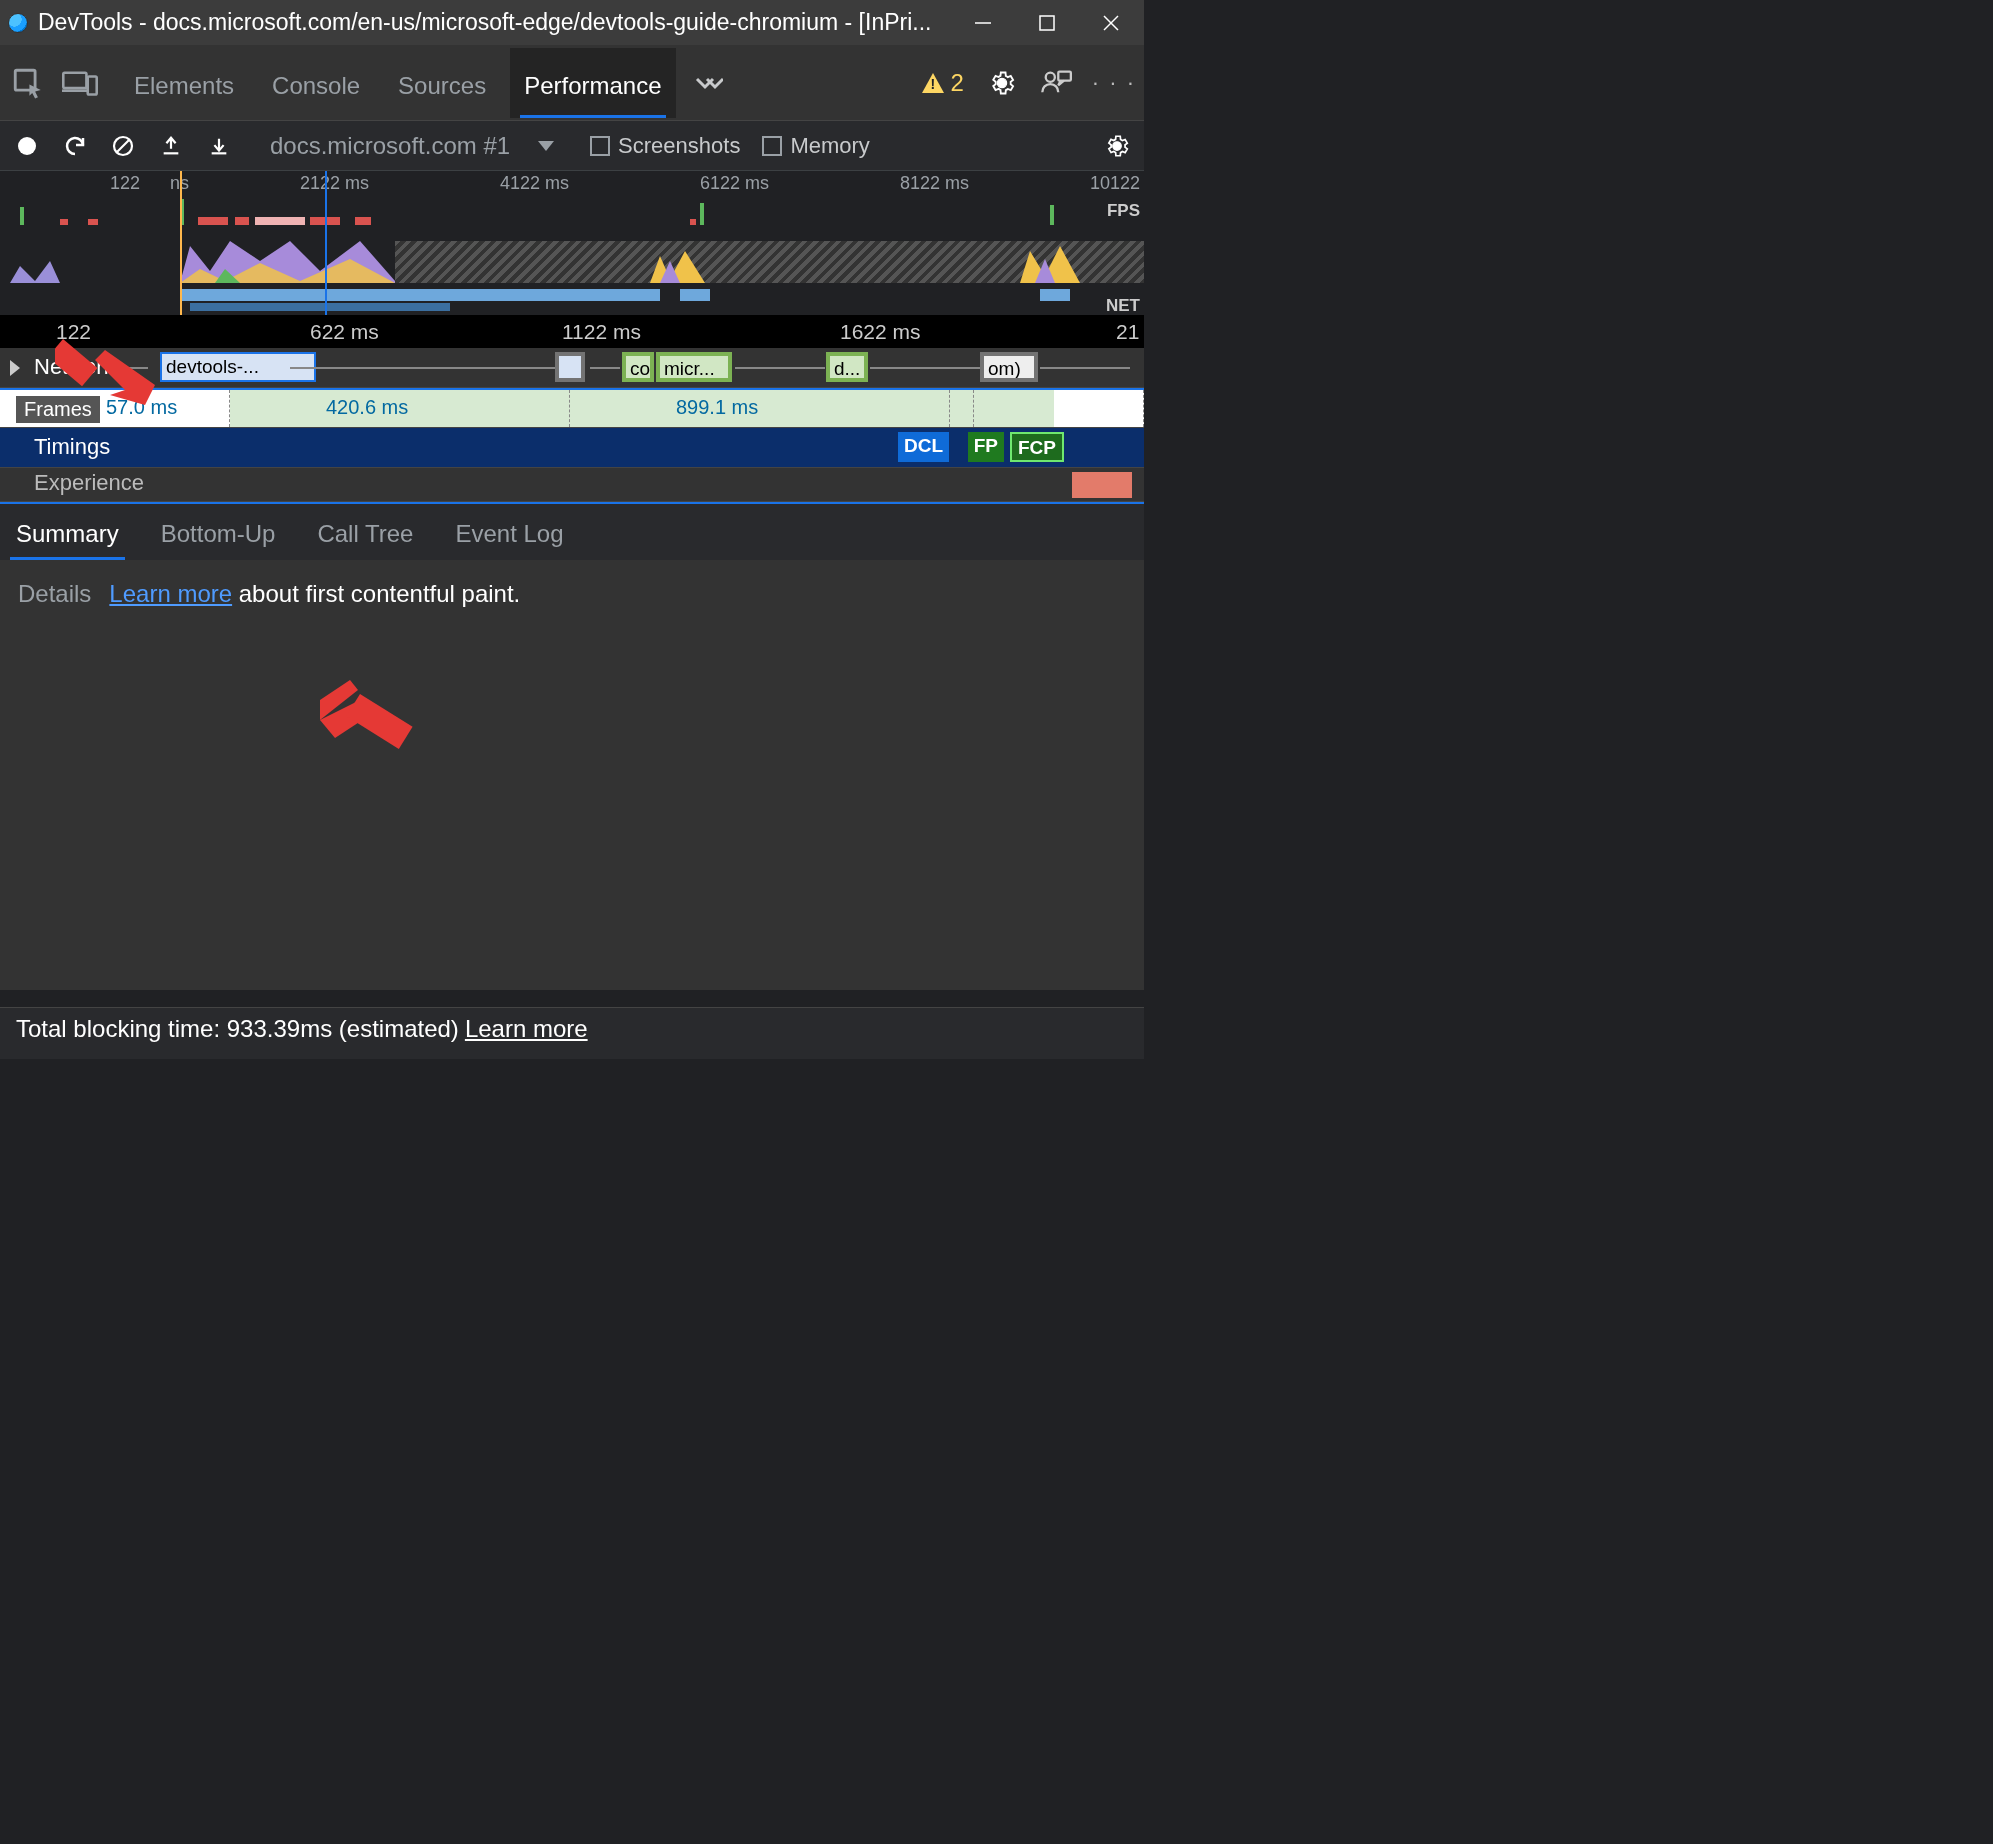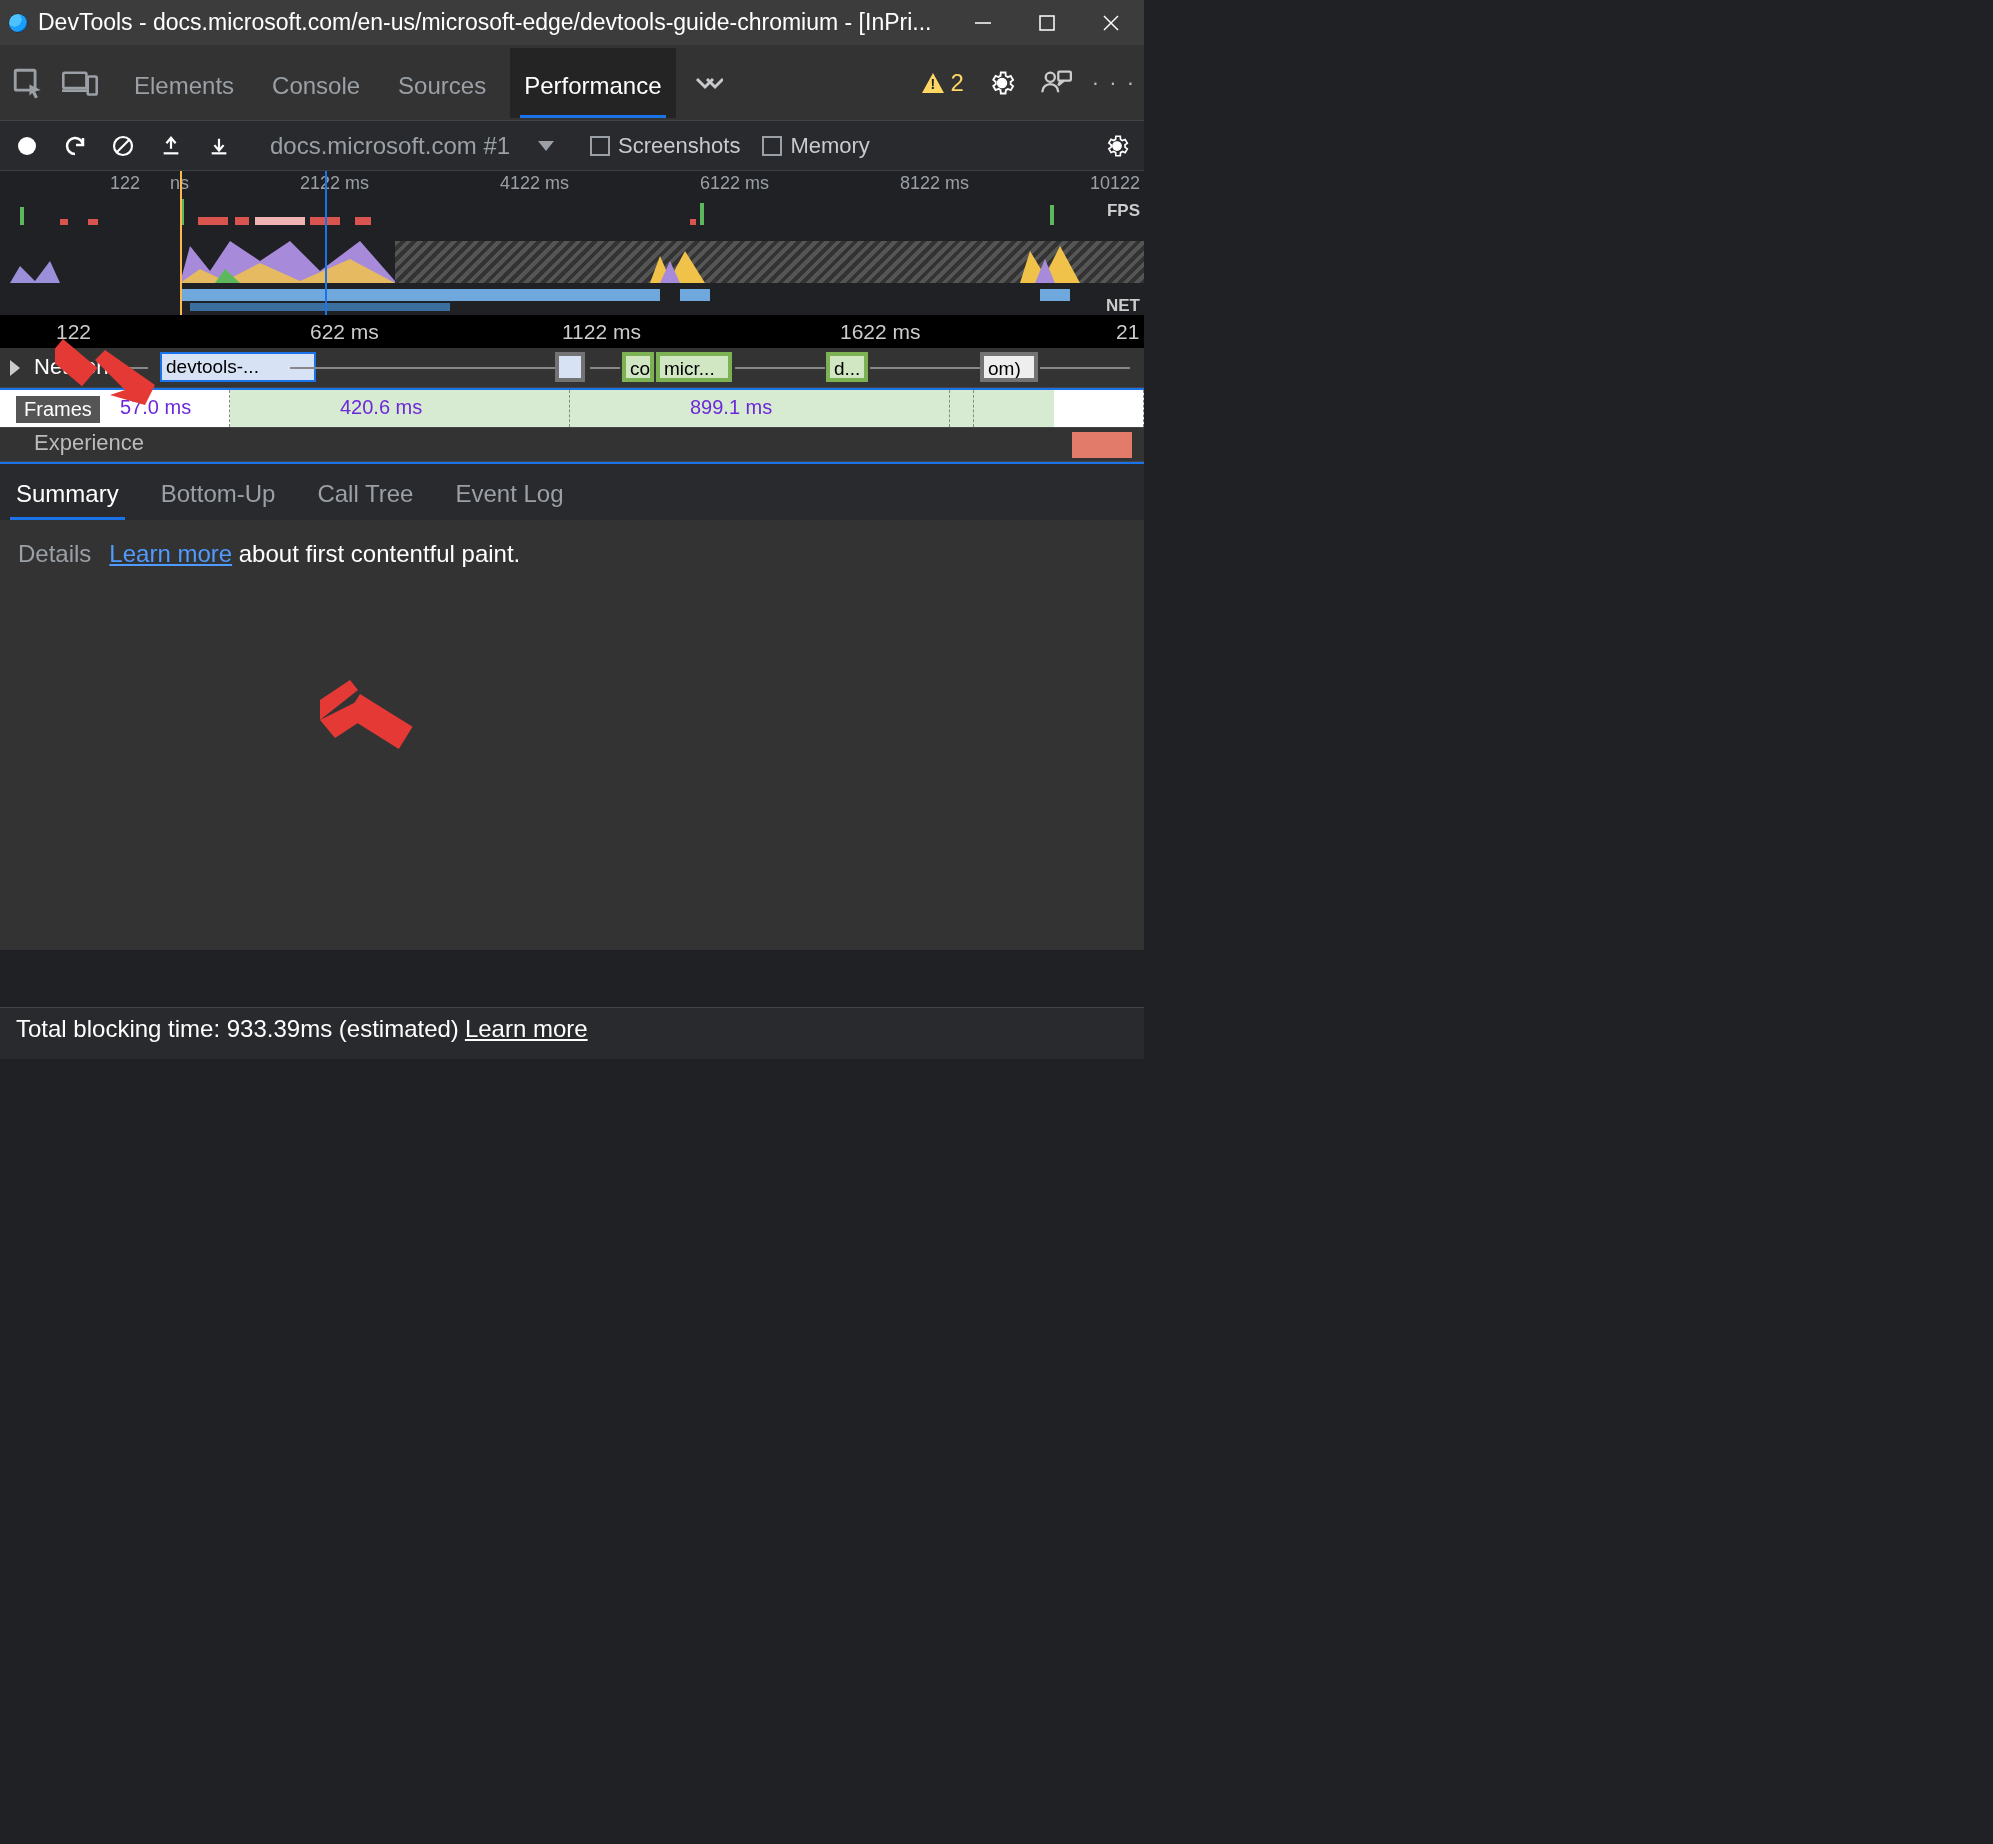--- a/index.html
+++ b/index.html
@@ -65,21 +65,21 @@
   .track { height:40px; display:flex; align-items:center; position:relative; border-bottom:1px solid #444;}
   .track .label { position:absolute; left:8px; z-index:5; font-size:22px; color:#fff;}
   .track.network .lane { position:absolute; left:0; right:0; top:0; bottom:0;}
   .nw-tri { position:absolute; left:10px; top:12px; border-top:8px solid transparent; border-bottom:8px solid transparent; border-left:10px solid #ccc;}
   .nw-line { position:absolute; top:19px; height:2px; background:#888;}
   .nw-box { position:absolute; top:4px; height:30px; background:#d7e3f4; border:4px solid #737373; font-size:19px; color:#000; padding:2px 4px; overflow:hidden; white-space:nowrap;}
   .nw-box.sel { border:2px solid #1a73e8; }
   .nw-box.g { background:#d1e7c4; border-color:#7cb253;}
   
   .track.frames { background:#fff; color:#000; }
-  .track.frames .seg { position:absolute; top:0; bottom:0; border-right:1px dashed #888; font-size:20px; color:#6d28d9; padding-left:20px; padding-top:6px;}
+  .track.frames .seg { position:absolute; top:0; bottom:0; border-right:1px dashed #888; font-size:20px; color:#0369a1; padding-left:6px; padding-top:6px;}
   .track.frames .seg.green { background:#d7ead2; }
   .track.frames .flabel { position:absolute; left:16px; top:6px; background:#555; color:#fff; padding:2px 8px; font-size:20px; z-index:4;}
   
   .track.timings { background:#0b2e6b; }
   .track.timings .chip { position:absolute; top:4px; height:30px; font-size:19px; color:#fff; padding:3px 6px; font-weight:bold;}
   .chip.dcl { background:#0f6bd8; }
   .chip.fp { background:#1f7a1f; }
   .chip.fcp { background:#1e6b1e; border:2px solid #6fe86f; }
   
   .track.exp { background:#333; height:34px;}
@@ -317,20 +317,26 @@
   <div class="track frames" style="border-top:2px solid #1a73e8;">
     <div class="flabel">Frames</div>
     <div class="seg" style="left:100px;width:130px;">57.0 ms</div>
     <div class="seg green" style="left:230px;width:340px;"><span style="margin-left:90px;">420.6 ms</span></div>
     <div class="seg green" style="left:570px;width:380px;"><span style="margin-left:100px;">899.1 ms</span></div>
     <div class="seg green" style="left:950px;width:24px;"></div>
     <div class="seg green" style="left:974px;width:80px;border-right:none;"></div>
     <div class="seg" style="left:1054px;width:90px;background:#fff;"></div>
   </div>
 
+  <div class="track timings">
+    <div class="label" style="left:34px;top:6px;">Timings</div>
+    <div class="chip dcl" style="right:195px;">DCL</div>
+    <div class="chip fp" style="right:140px;">FP</div>
+    <div class="chip fcp" style="right:80px;">FCP</div>
+  </div>
 
   <div class="track exp">
     <div class="label" style="left:34px;top:2px;color:#bbb;">Experience</div>
     <div class="redblk"></div>
   </div>
 </div>
 
 <div class="detail-tabs">
   <div class="dt active">Summary</div>
   <div class="dt">Bottom-Up</div>

